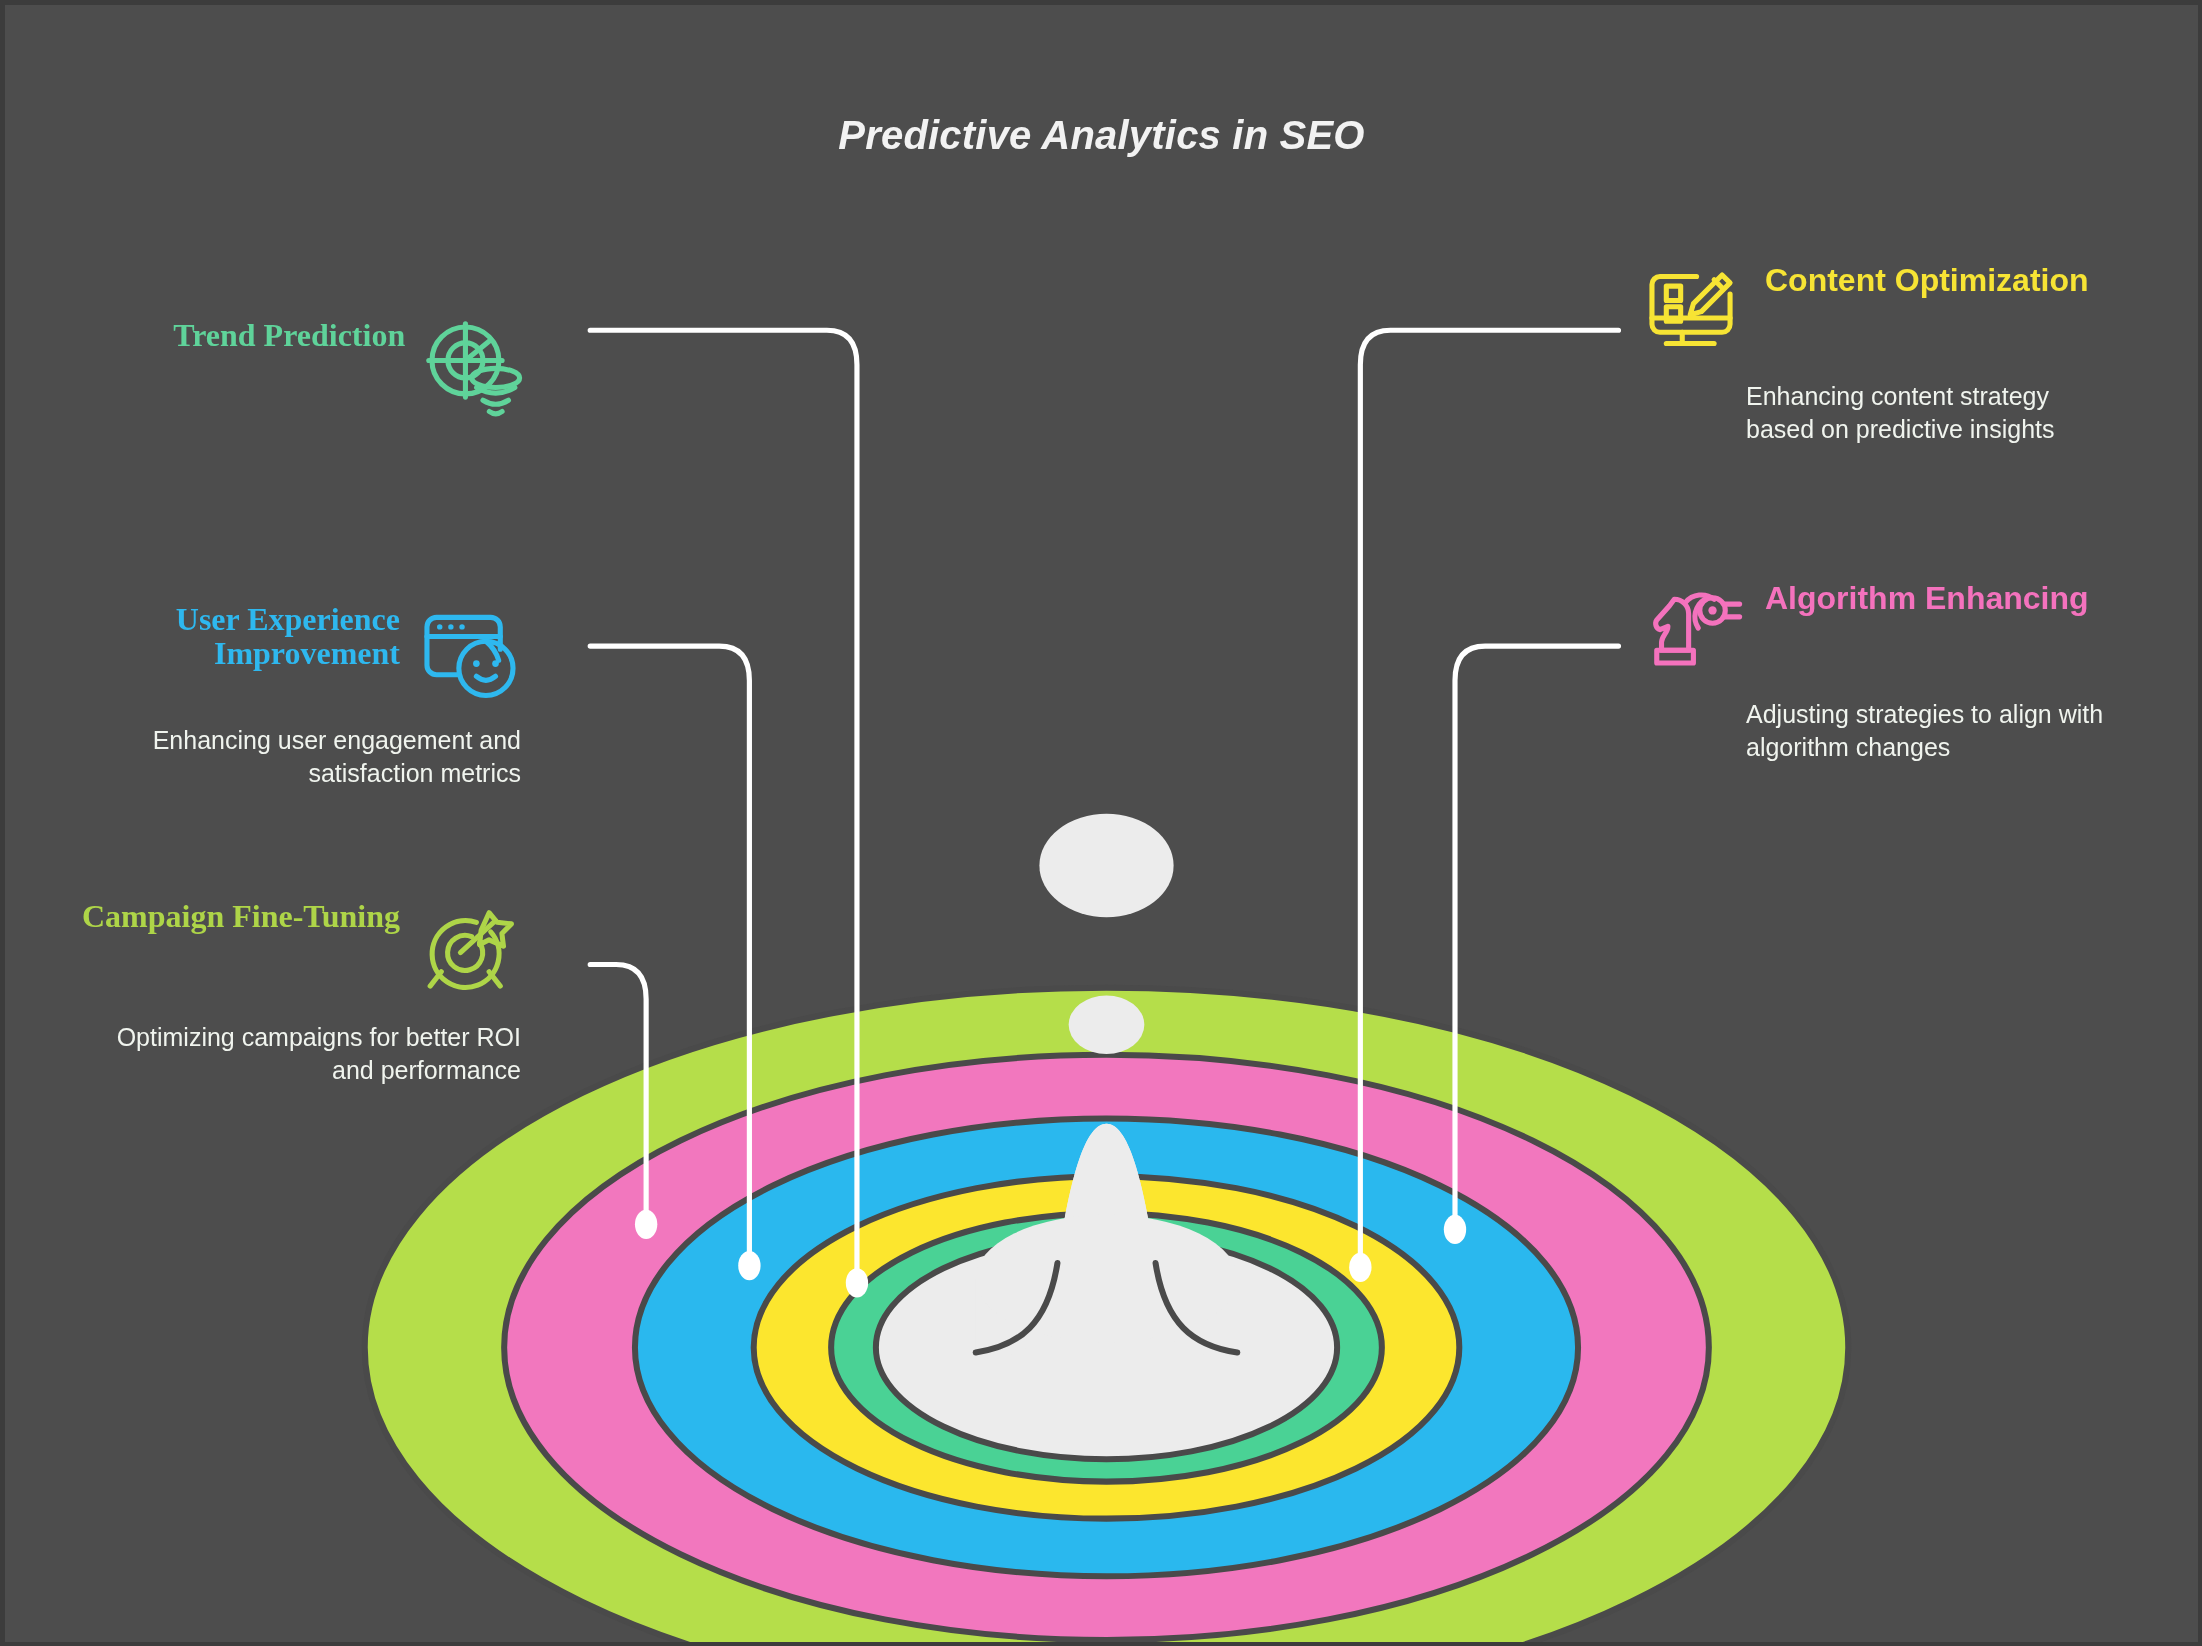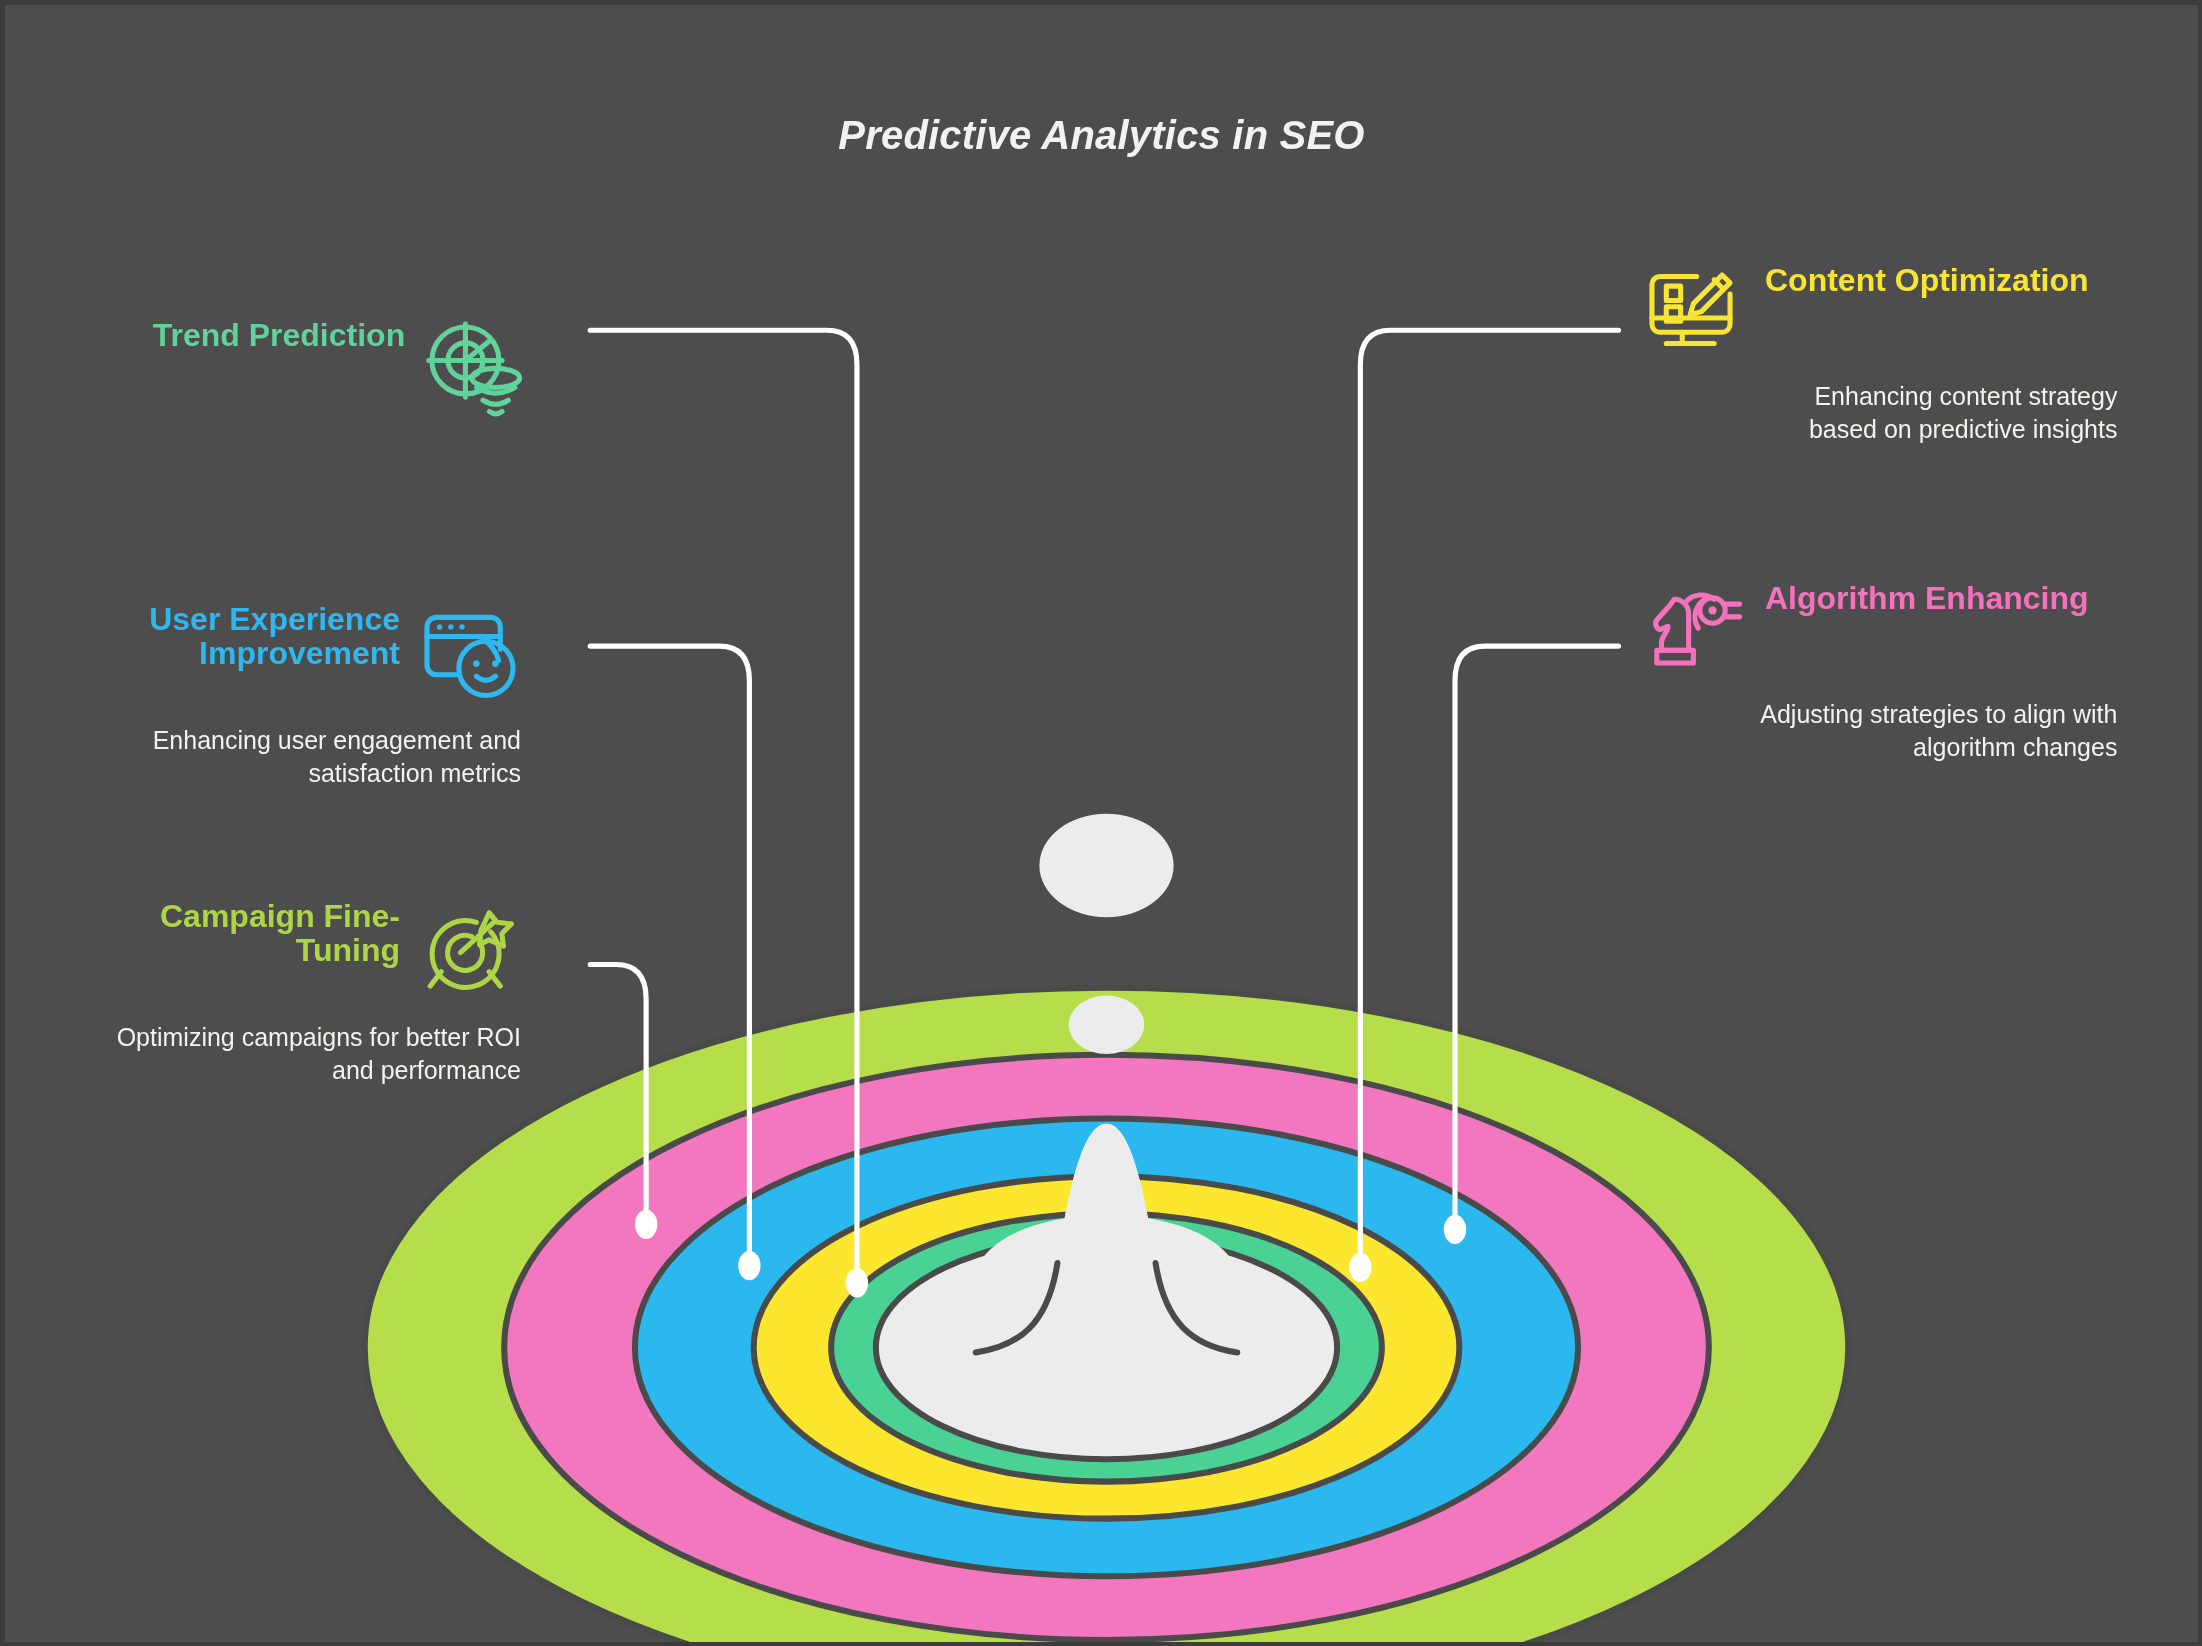--- a/index.html
+++ b/index.html
@@ -40,25 +40,25 @@
   .block .bd{
     font-size:25px;
     line-height:1.30;
     color:#f0f4ee;
     margin:0;
     font-weight:normal;
   }
   .block.left{text-align:right;}
   .block.left .hd{margin-bottom:0;}
   .block.left .bd{margin-top:19px;}
-  .block.right{text-align:right;}
+  .block.right{text-align:left;}
   .block.right .bd{margin-top:19px;}
 
   .hdrow{display:flex;align-items:flex-start;gap:19px;}
-  .hdrow.left{justify-content:flex-end;}
+  .hdrow.left{justify-content:flex-end;font-family:Liberation Serif, serif;}
   .hdrow.right{justify-content:flex-start;}
   .icon{flex:0 0 auto;width:102px;height:102px;display:block;}
   .icon svg{display:block;width:102px;height:102px;}
 
   
   #blk-trend   {left:60px;  top:314px;  width:456px;}
   #blk-ux      {left:60px;  top:598px;  width:456px;}
   #blk-camp    {left:60px;  top:895px; width:456px;}
   #blk-content {left:1639px;top:254px;  width:482px;}
   #blk-algo    {left:1639px;top:572px;  width:482px;}

